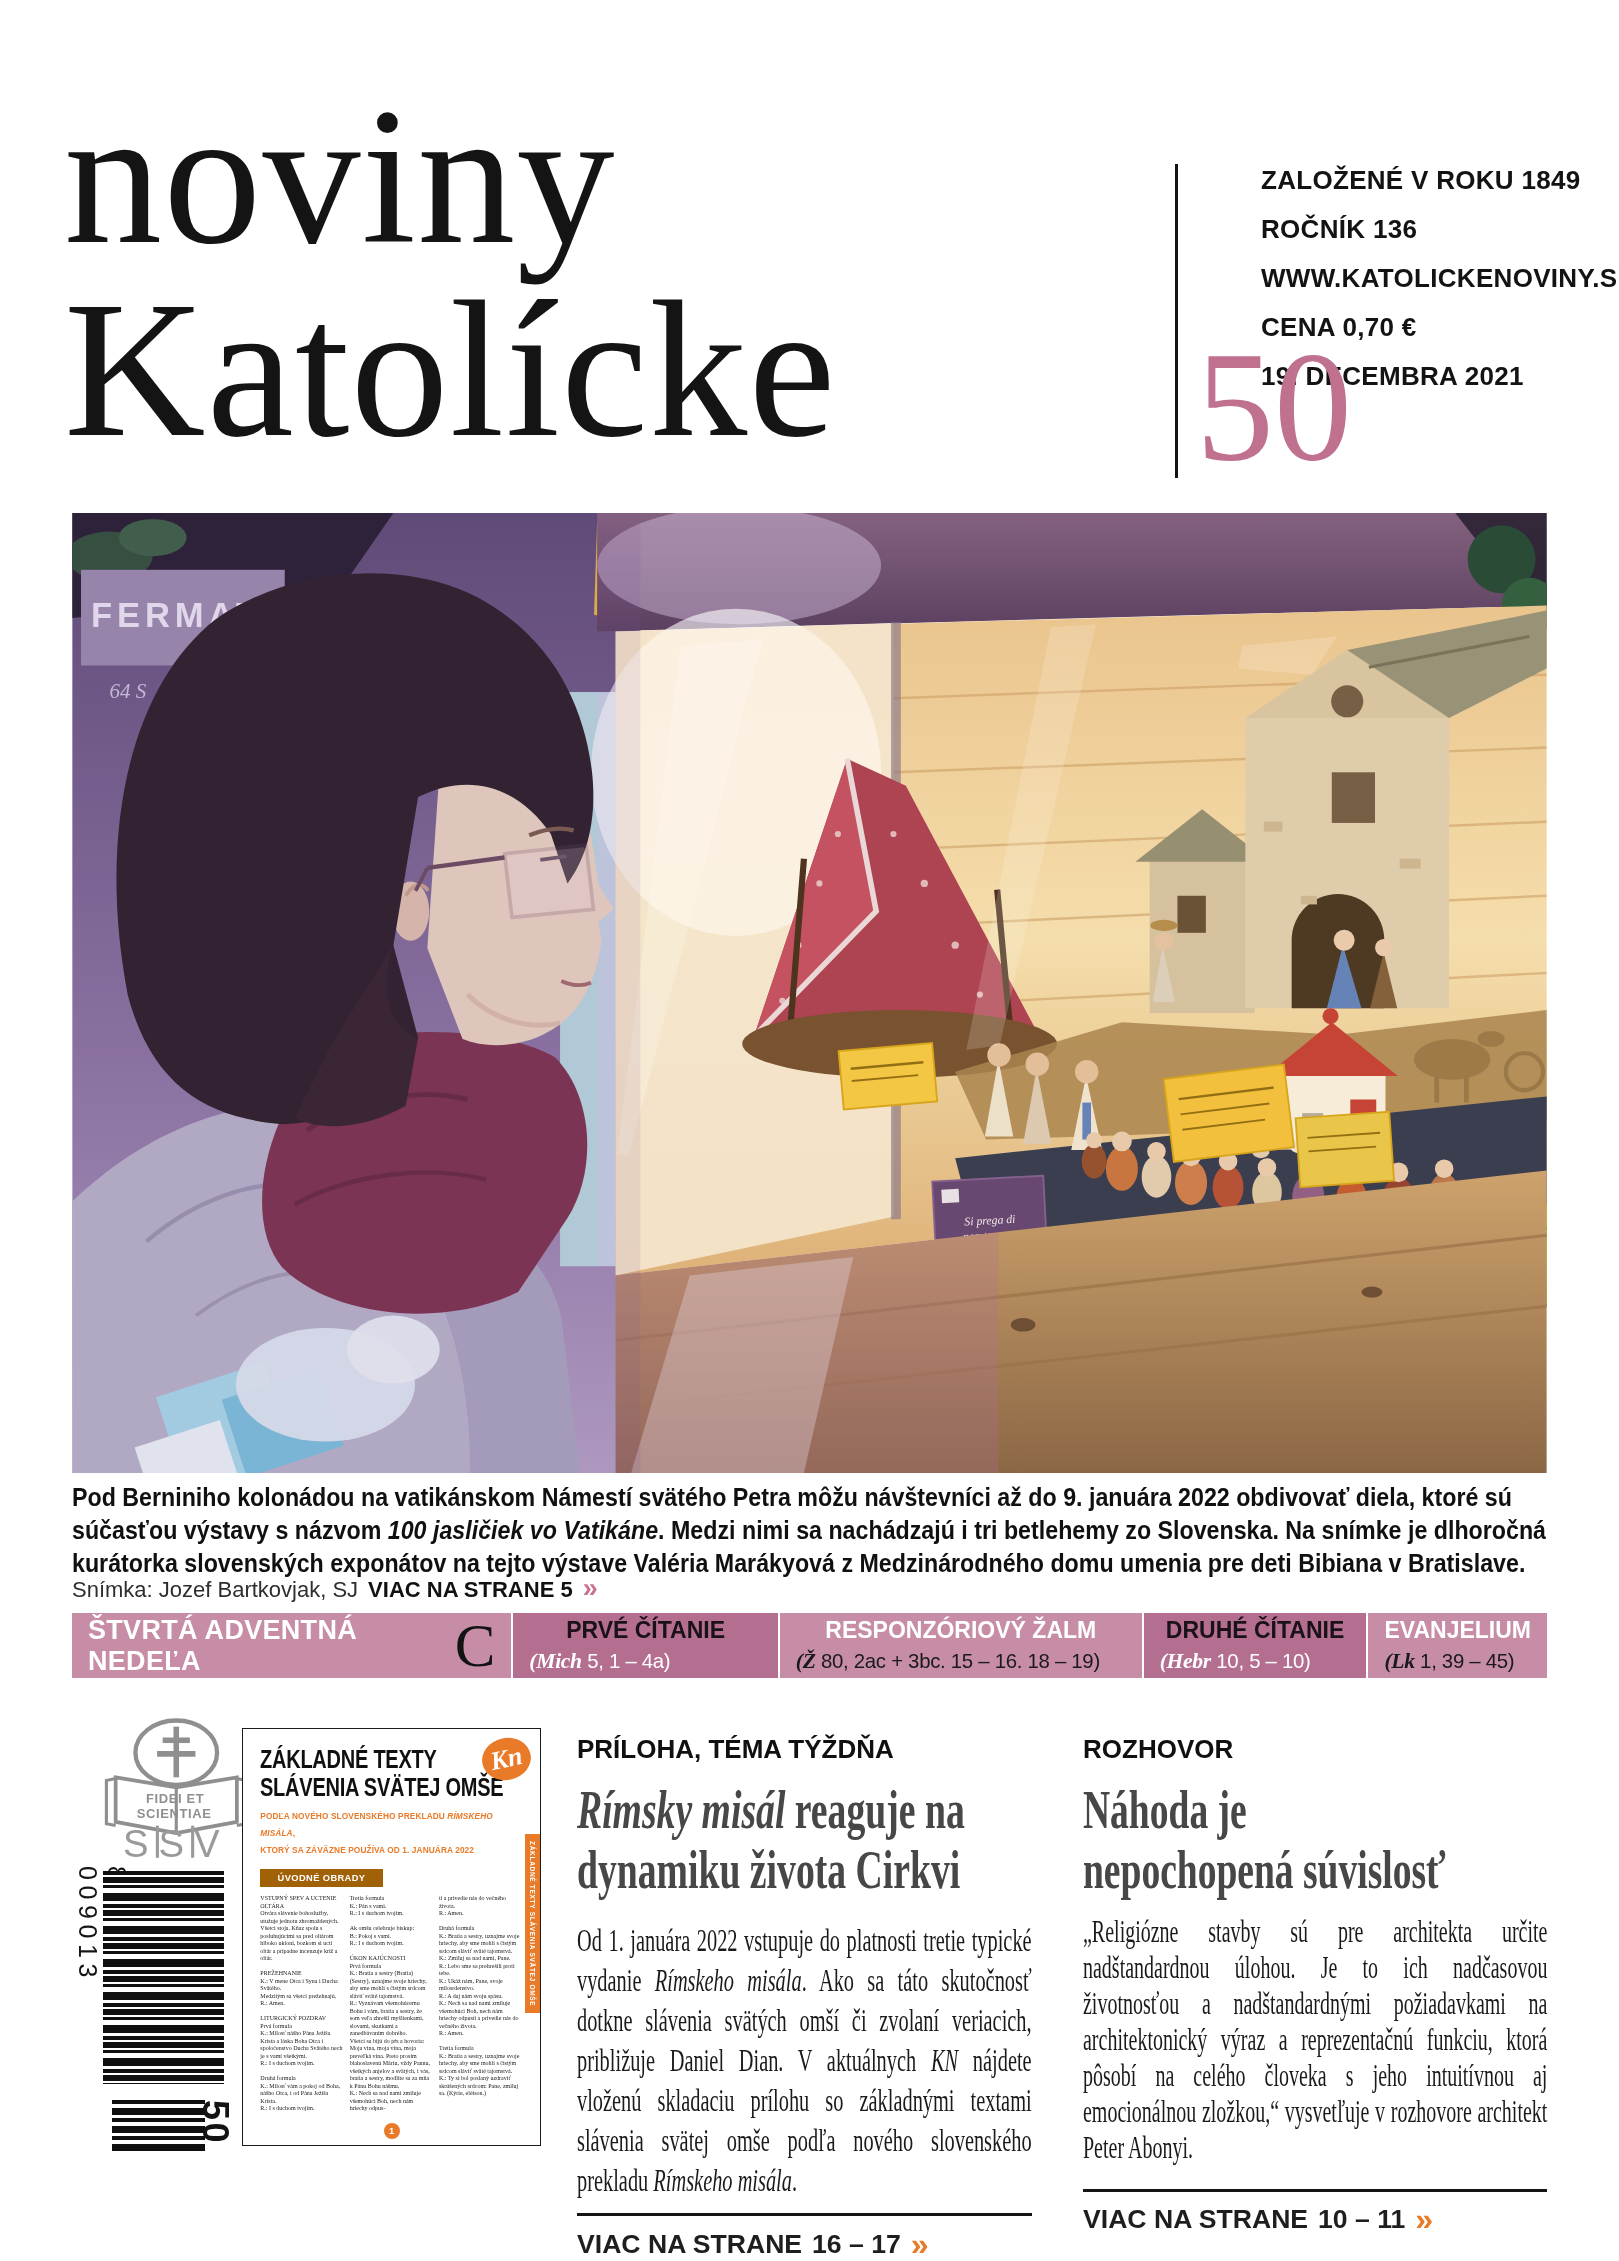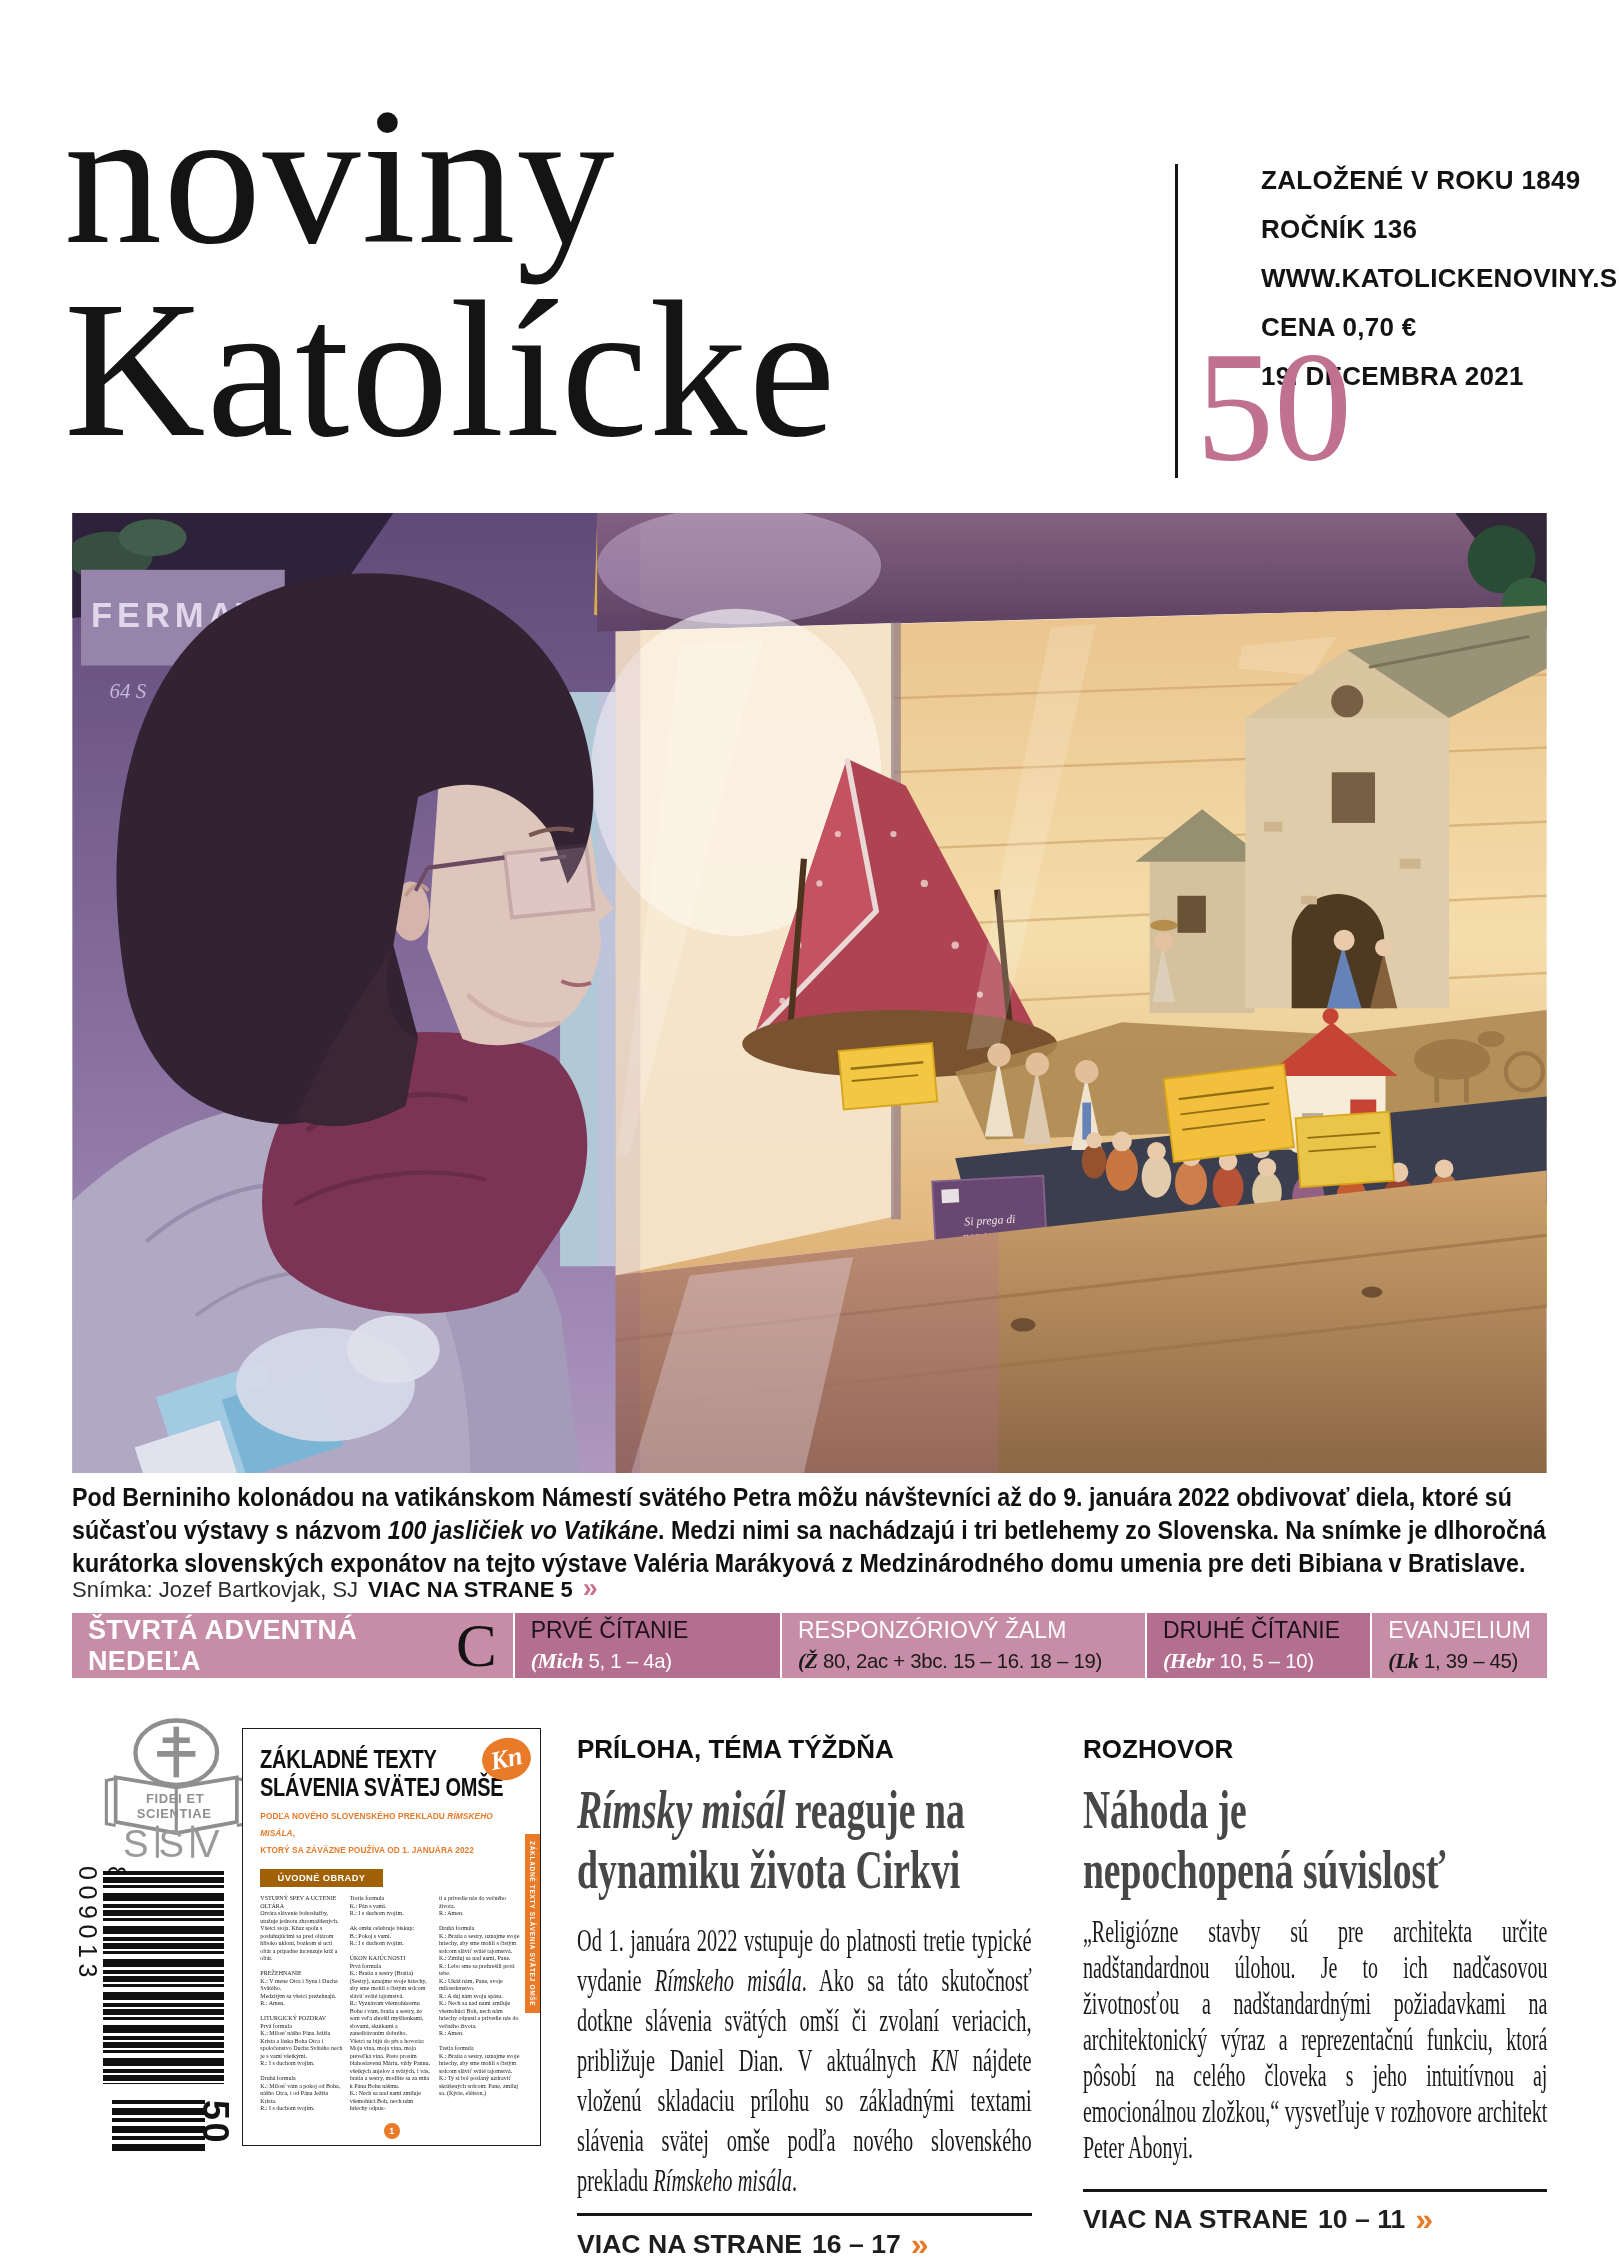--- a/index.html
+++ b/index.html
@@ -36,21 +36,21 @@
   .seg  { height:100%; box-sizing:border-box; padding:0 16px; display:flex; flex-direction:column; justify-content:center; }
   .seg.light { background:#c78da7; }
   .seg.dark  { background:#b46f90; }
   .seg1 { width:442px; flex-direction:row; align-items:center; justify-content:space-between; }
   .seg2 { width:266px; }
   .seg3 { width:364px; }
   .seg4 { width:224px; }
   .seg5 { flex:1; }
   .sunday { color:#fff; font-size:27px; font-weight:700; letter-spacing:0.3px; }
   .cycle  { font-family:"Liberation Serif", serif; font-size:61px; color:#131313; line-height:1; }
-  .seg .lab { font-size:23px; font-weight:400; letter-spacing:0; white-space:nowrap; }
+  .seg .lab { font-size:23px; font-weight:700; letter-spacing:0; white-space:nowrap;text-align:center; }
   .seg .ref { font-size:20.4px; margin-top:5.6px; letter-spacing:-0.3px; white-space:nowrap; }
   .seg .ref .bk { font-family:"Liberation Serif", serif; font-style:italic; font-weight:700; font-size:21.6px; }
   .seg.dark .lab { color:#1a1218; } .seg.dark .ref { color:#ffffff; }
   .seg.light .lab { color:#ffffff; } .seg.light .ref { color:#1a1a1a; }
 
   
   .bottom { position:absolute; left:72px; top:1717px; width:1475px; height:544px; }
 
   
   .logo-svg { position:absolute; left:25px; top:1.2px; }

